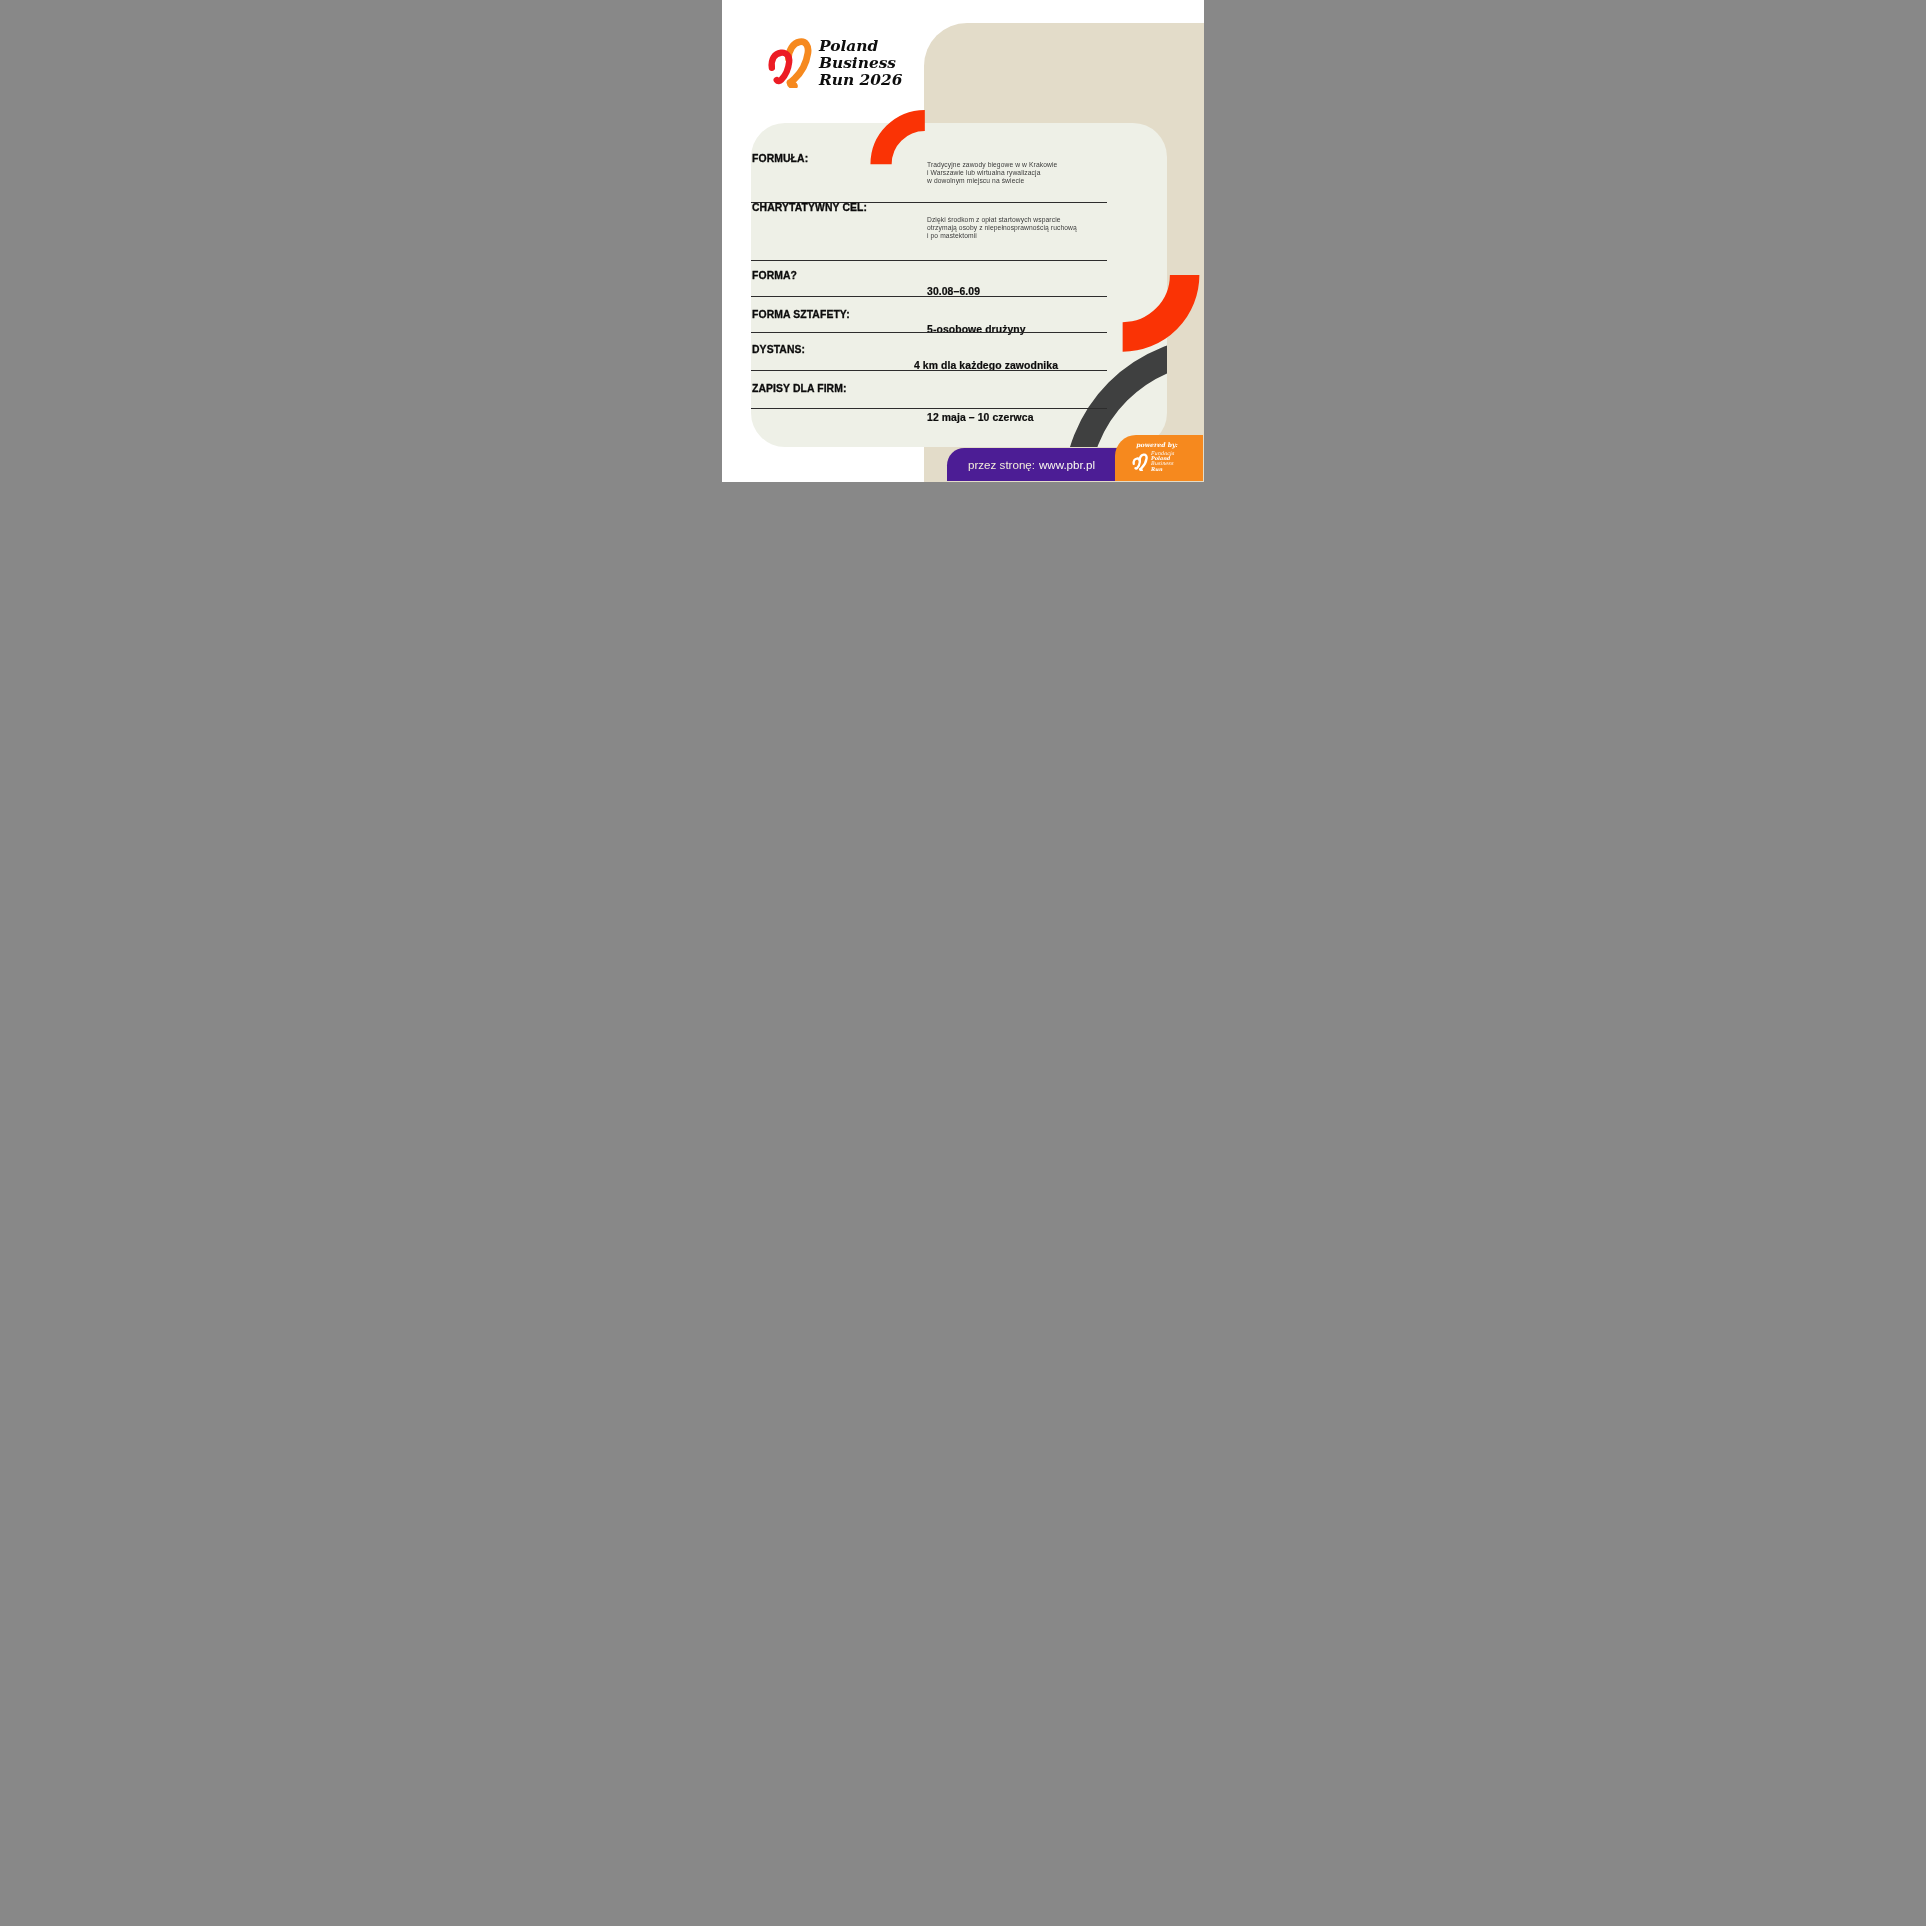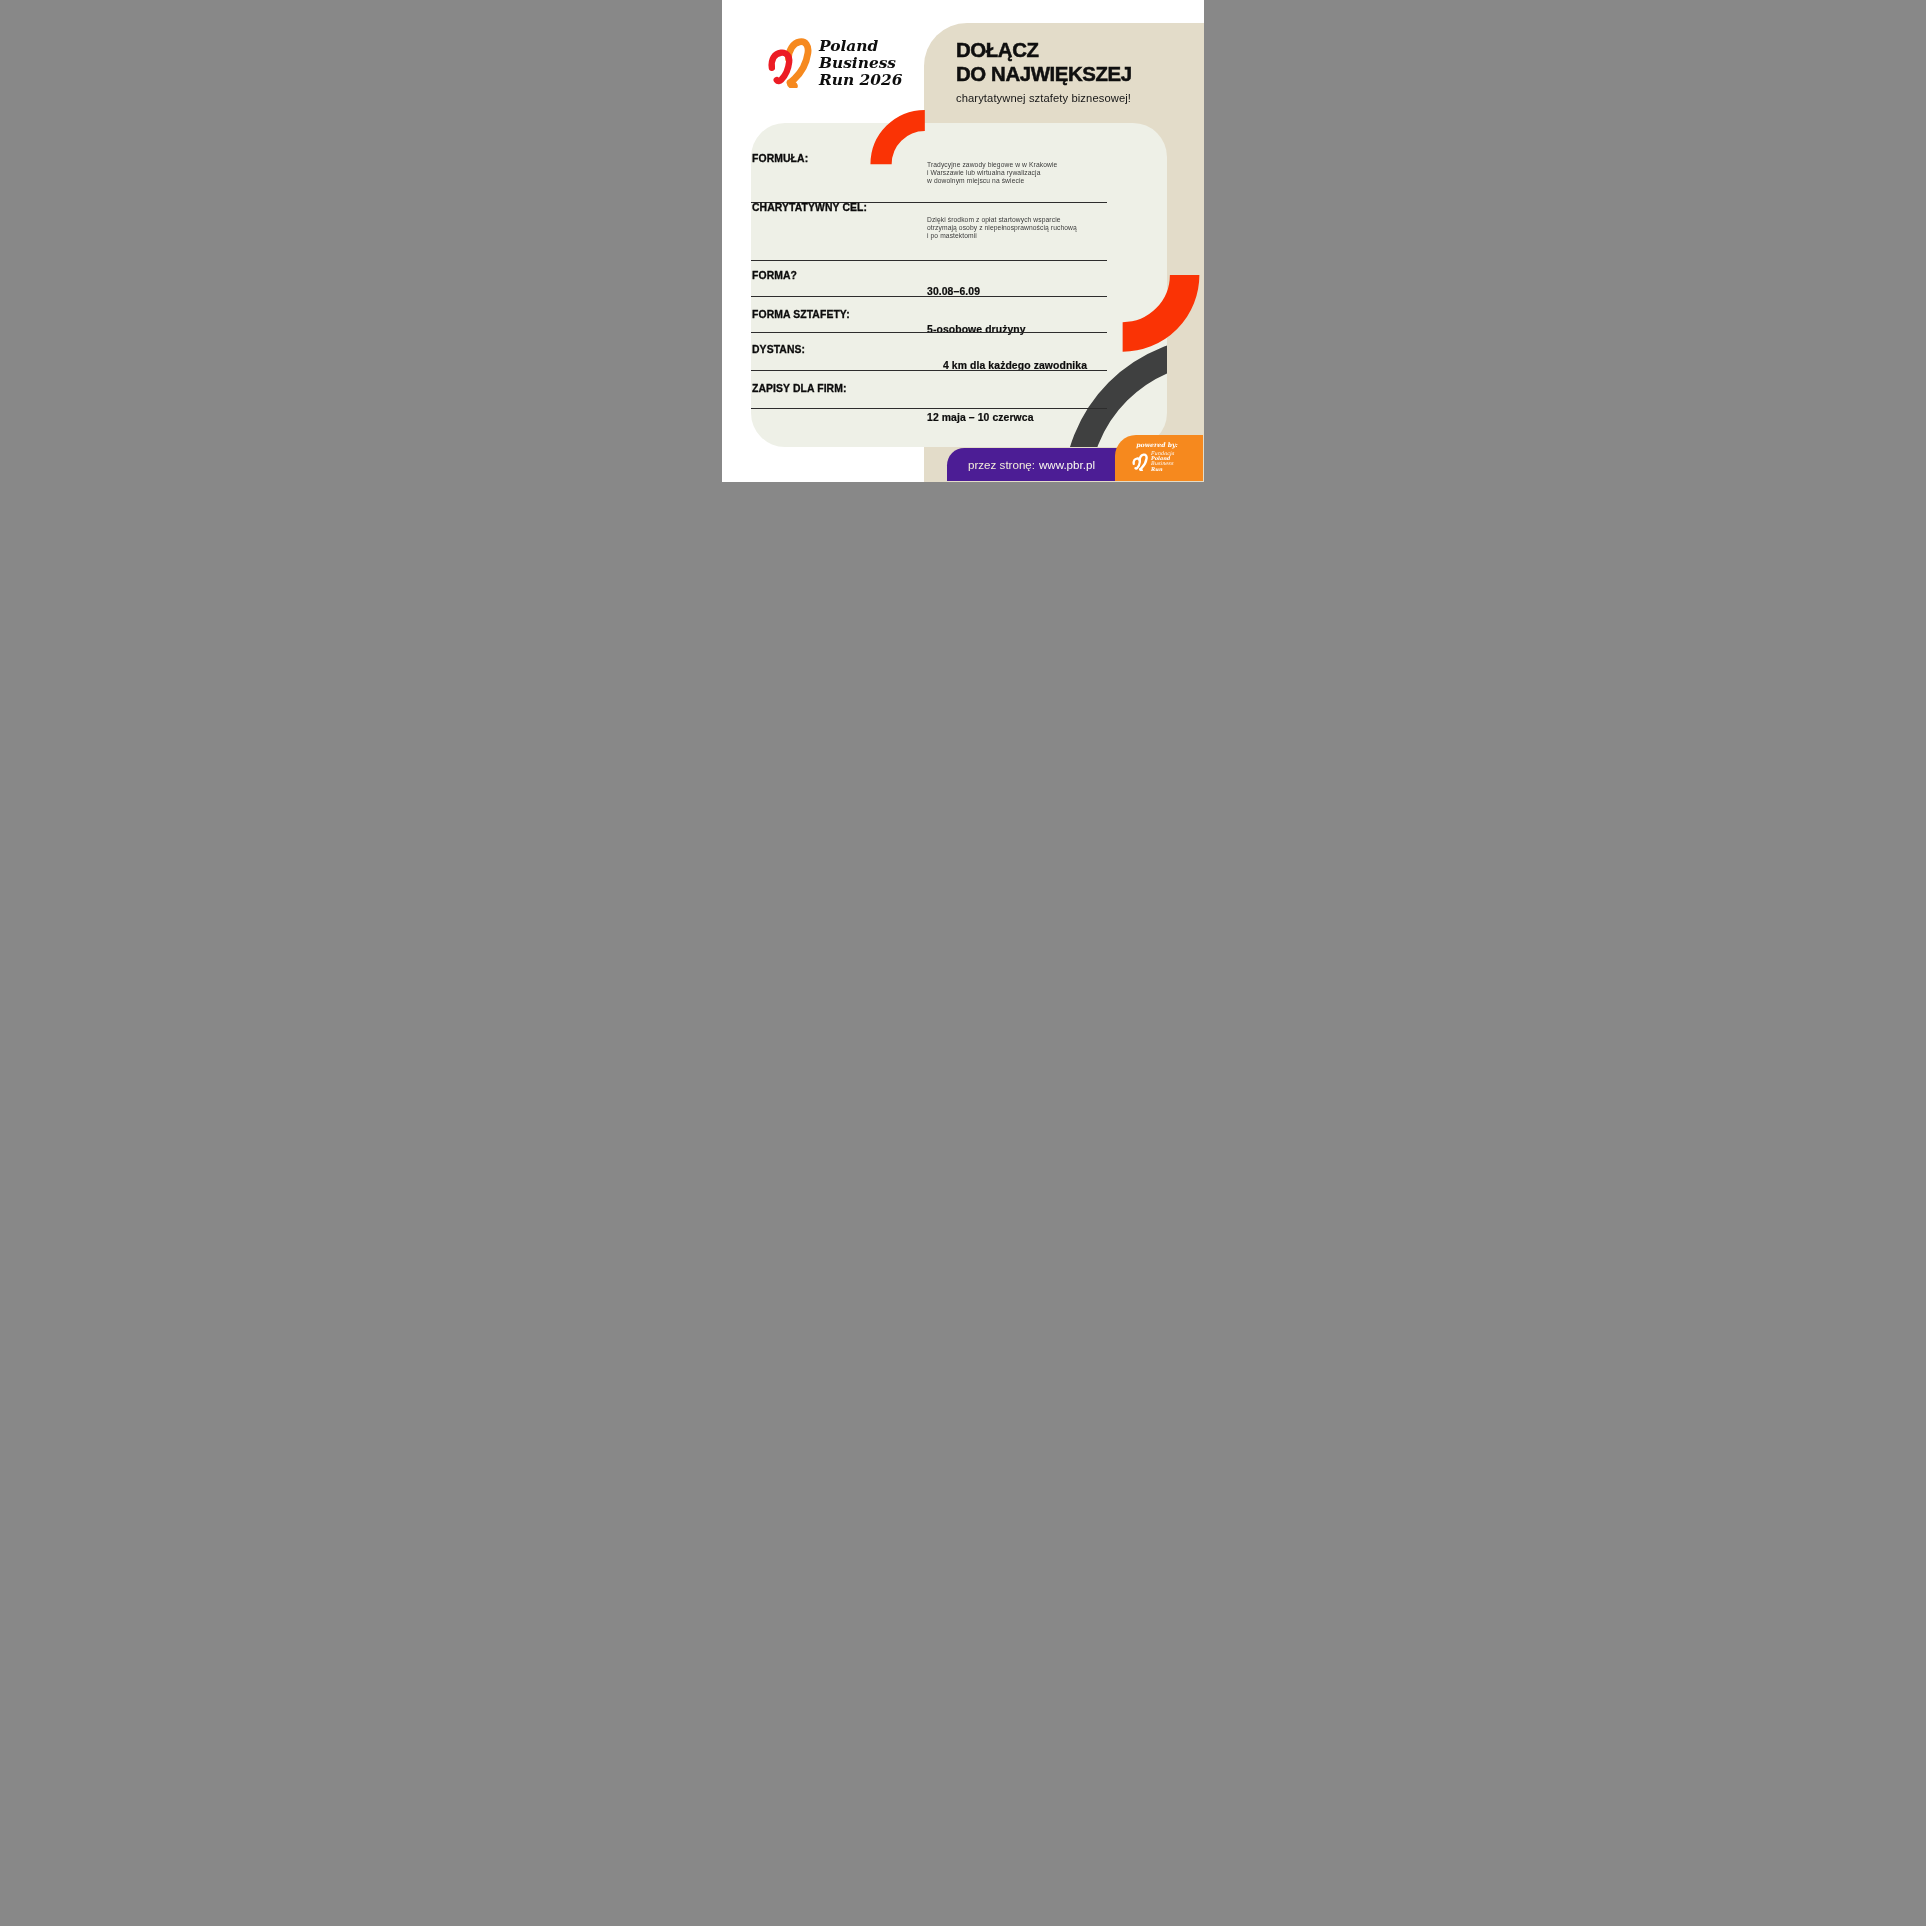--- a/index.html
+++ b/index.html
@@ -114,21 +114,21 @@
 
   <div class="row-label" style="top:270px">FORMA?</div>
   <div class="row-value strong" style="top:270px;left:205px">30.08–6.09</div>
   <div class="divider" style="top:296px"></div>
 
   <div class="row-label" style="top:309px">FORMA SZTAFETY:</div>
   <div class="row-value strong" style="top:308px;left:205px">5-osobowe drużyny</div>
   <div class="divider" style="top:332px"></div>
 
   <div class="row-label" style="top:344px">DYSTANS:</div>
-  <div class="row-value strong" style="top:344px;left:221px">4 km dla każdego zawodnika</div>
+  <div class="row-value strong" style="top:344px;left:192px">4 km dla każdego zawodnika</div>
   <div class="divider" style="top:370px"></div>
 
   <div class="row-label" style="top:383px">ZAPISY DLA FIRM:</div>
   <div class="row-value strong" style="top:396px;left:205px">12 maja – 10 czerwca</div>
   <div class="divider" style="top:408px"></div>
 
   <svg class="page-arcs" viewBox="0 0 1250 1250">
     <path d="M 412.5 426 A 113.5 113.5 0 0 1 526 312.5" fill="none" stroke="#fa3305" stroke-width="55"></path>
     <path d="M 1039 873.75 A 160.75 160.75 0 0 0 1199.75 713" fill="none" stroke="#fa3305" stroke-width="76.5"></path>
   </svg>
@@ -138,27 +138,20 @@
       <path d="M57,56 C58,32 70,14 87,11 C103,8 112,22 109,41 C105,68 91,93 73,110 C68,115 64,118 61,119 C62,125 67,130 73,128" fill="none" stroke="#f6891e" stroke-width="18" stroke-linecap="round" stroke-linejoin="round"></path>
       <path d="M13,80 C10,58 20,42 37,40 C52,38 61,50 59,65 C57,83 49,101 38,112 C34,116 29,117 26,113" fill="none" stroke="#ec1c24" stroke-width="17" stroke-linecap="round" stroke-linejoin="round"></path>
     </svg>
     <div class="brand-text">
       <div>Poland</div>
       <div>Business</div>
       <div>Run 2026</div>
     </div>
   </div>
 
-  <div class="header">
-    <div class="title">
-      <div>DOŁĄCZ</div>
-      <div>DO NAJWIĘKSZEJ</div>
-    </div>
-    <div class="subtitle">charytatywnej sztafety biznesowej!</div>
-  </div>
 
   <div class="cta-bar">
     <div class="cta-text">
       <span>przez stronę:</span>
       <span class="url">www.pbr.pl</span>
     </div>
   </div>
 
   <div class="powered">
     <div class="powered-caption">powered by:</div>

